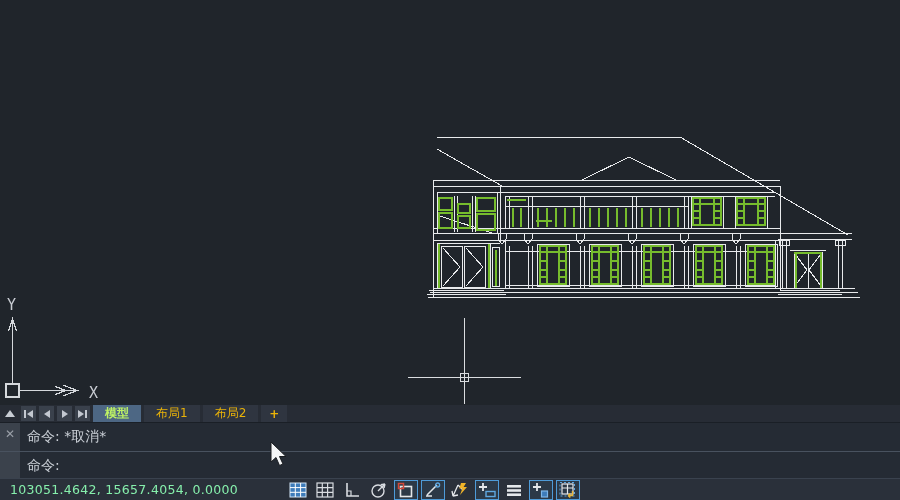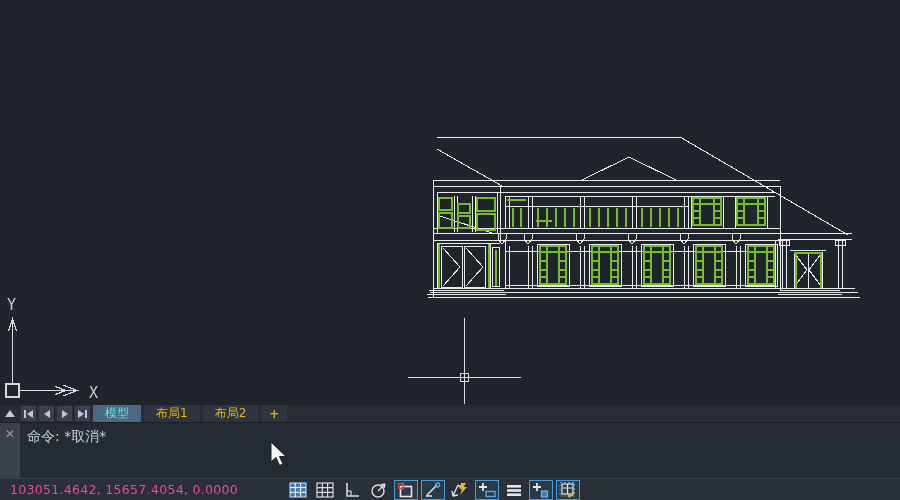--- a/index.html
+++ b/index.html
@@ -19,38 +19,38 @@
           border-bottom:7px solid #C8CDD4;}
   .navbtn{width:15px;margin-top:1px;height:15px;background:#3A414C;display:flex;align-items:center;
           justify-content:center;gap:1px;cursor:pointer;}
   .tri-l{width:0;height:0;border-top:4px solid transparent;border-bottom:4px solid transparent;
          border-right:6px solid #C3C8D0;}
   .tri-r{width:0;height:0;border-top:4px solid transparent;border-bottom:4px solid transparent;
          border-left:6px solid #C3C8D0;}
   .navbar-bar{width:2px;height:8px;background:#C3C8D0;}
   .tab{min-width:46px;padding:0 12px;display:flex;align-items:center;justify-content:center;
        background:#2F3540;color:#eab308;font-size:12px;cursor:pointer;white-space:nowrap;}
-  .tab.active{background:#4D6784;color:#5eead4;font-weight:normal;}
+  .tab.active{background:#4D6784;color:#bef264;font-weight:bold;}
   .tab.plus{min-width:24px;padding:0 8px;font-weight:bold;}
 
   
   .command{position:absolute;left:0;top:422px;width:900px;height:56px;background:#252B34;
            border-top:1px solid #1A1F26;}
   .cmd-gutter{position:absolute;left:0;top:0;width:20px;height:56px;background:#3B424C;}
   .cmd-close{position:absolute;left:3px;top:4px;width:14px;height:14px;color:#9AA0A8;
              font-size:12px;line-height:14px;text-align:center;cursor:pointer;}
   .cmd-row{position:absolute;left:0;width:900px;height:28px;display:flex;align-items:center;
            padding-left:27px;color:#CBD0D7;font-size:14px;}
   .cmd-history{top:0;}
   .cmd-prompt{top:28px;border-top:1px solid #49525F;}
 
   
   .statusbar{position:absolute;left:0;top:478px;width:900px;height:22px;background:#2A303A;
              border-top:1px solid #3A424E;}
-  .coords{position:absolute;left:10px;top:3px;font-size:12.5px;color:#ec4899;letter-spacing:.3px;}
+  .coords{position:absolute;left:10px;top:3px;font-size:12.5px;color:#86efac;letter-spacing:.3px;}
   .togglestrip{position:absolute;left:286px;top:0;height:22px;display:flex;align-items:center;gap:3px;}
   .toggle{width:24px;height:20px;display:flex;align-items:center;justify-content:center;
           border:1px solid transparent;cursor:pointer;}
   .toggle.active{border:1px solid #4E9BD8;background:#2C3947;}
   .toggle.filled.active{border-color:transparent;background:transparent;}
 
   .cursor-arrow{position:absolute;left:270px;top:441px;width:20px;height:28px;}
 </style>
 </head>
 <body>
@@ -162,20 +162,21 @@
     <div class="tab active">模型</div>
     <div class="tab">布局1</div>
     <div class="tab">布局2</div>
     <div class="tab plus">+</div>
   </div>
 
   <div class="command">
     <div class="cmd-gutter"></div>
     <div class="cmd-close">✕</div>
     <div class="cmd-row cmd-history">命令: *取消*</div>
+    <div class="cmd-row cmd-prompt">命令:</div>
   </div>
 
   <div class="statusbar">
     <div class="coords">103051.4642, 15657.4054, 0.0000</div>
     <div class="togglestrip">
 
       <div class="toggle filled active">
         <svg width="18" height="16" viewBox="0 0 18 16">
           <rect x="1" y="1" width="16" height="14" fill="#3E7CBA" stroke="#CFE3F5" stroke-width="1"></rect>
           <path d="M1,5.6 H17 M1,10.3 H17 M6.3,1 V15 M11.6,1 V15" stroke="#FFFFFF" stroke-width="1" fill="none"></path>

